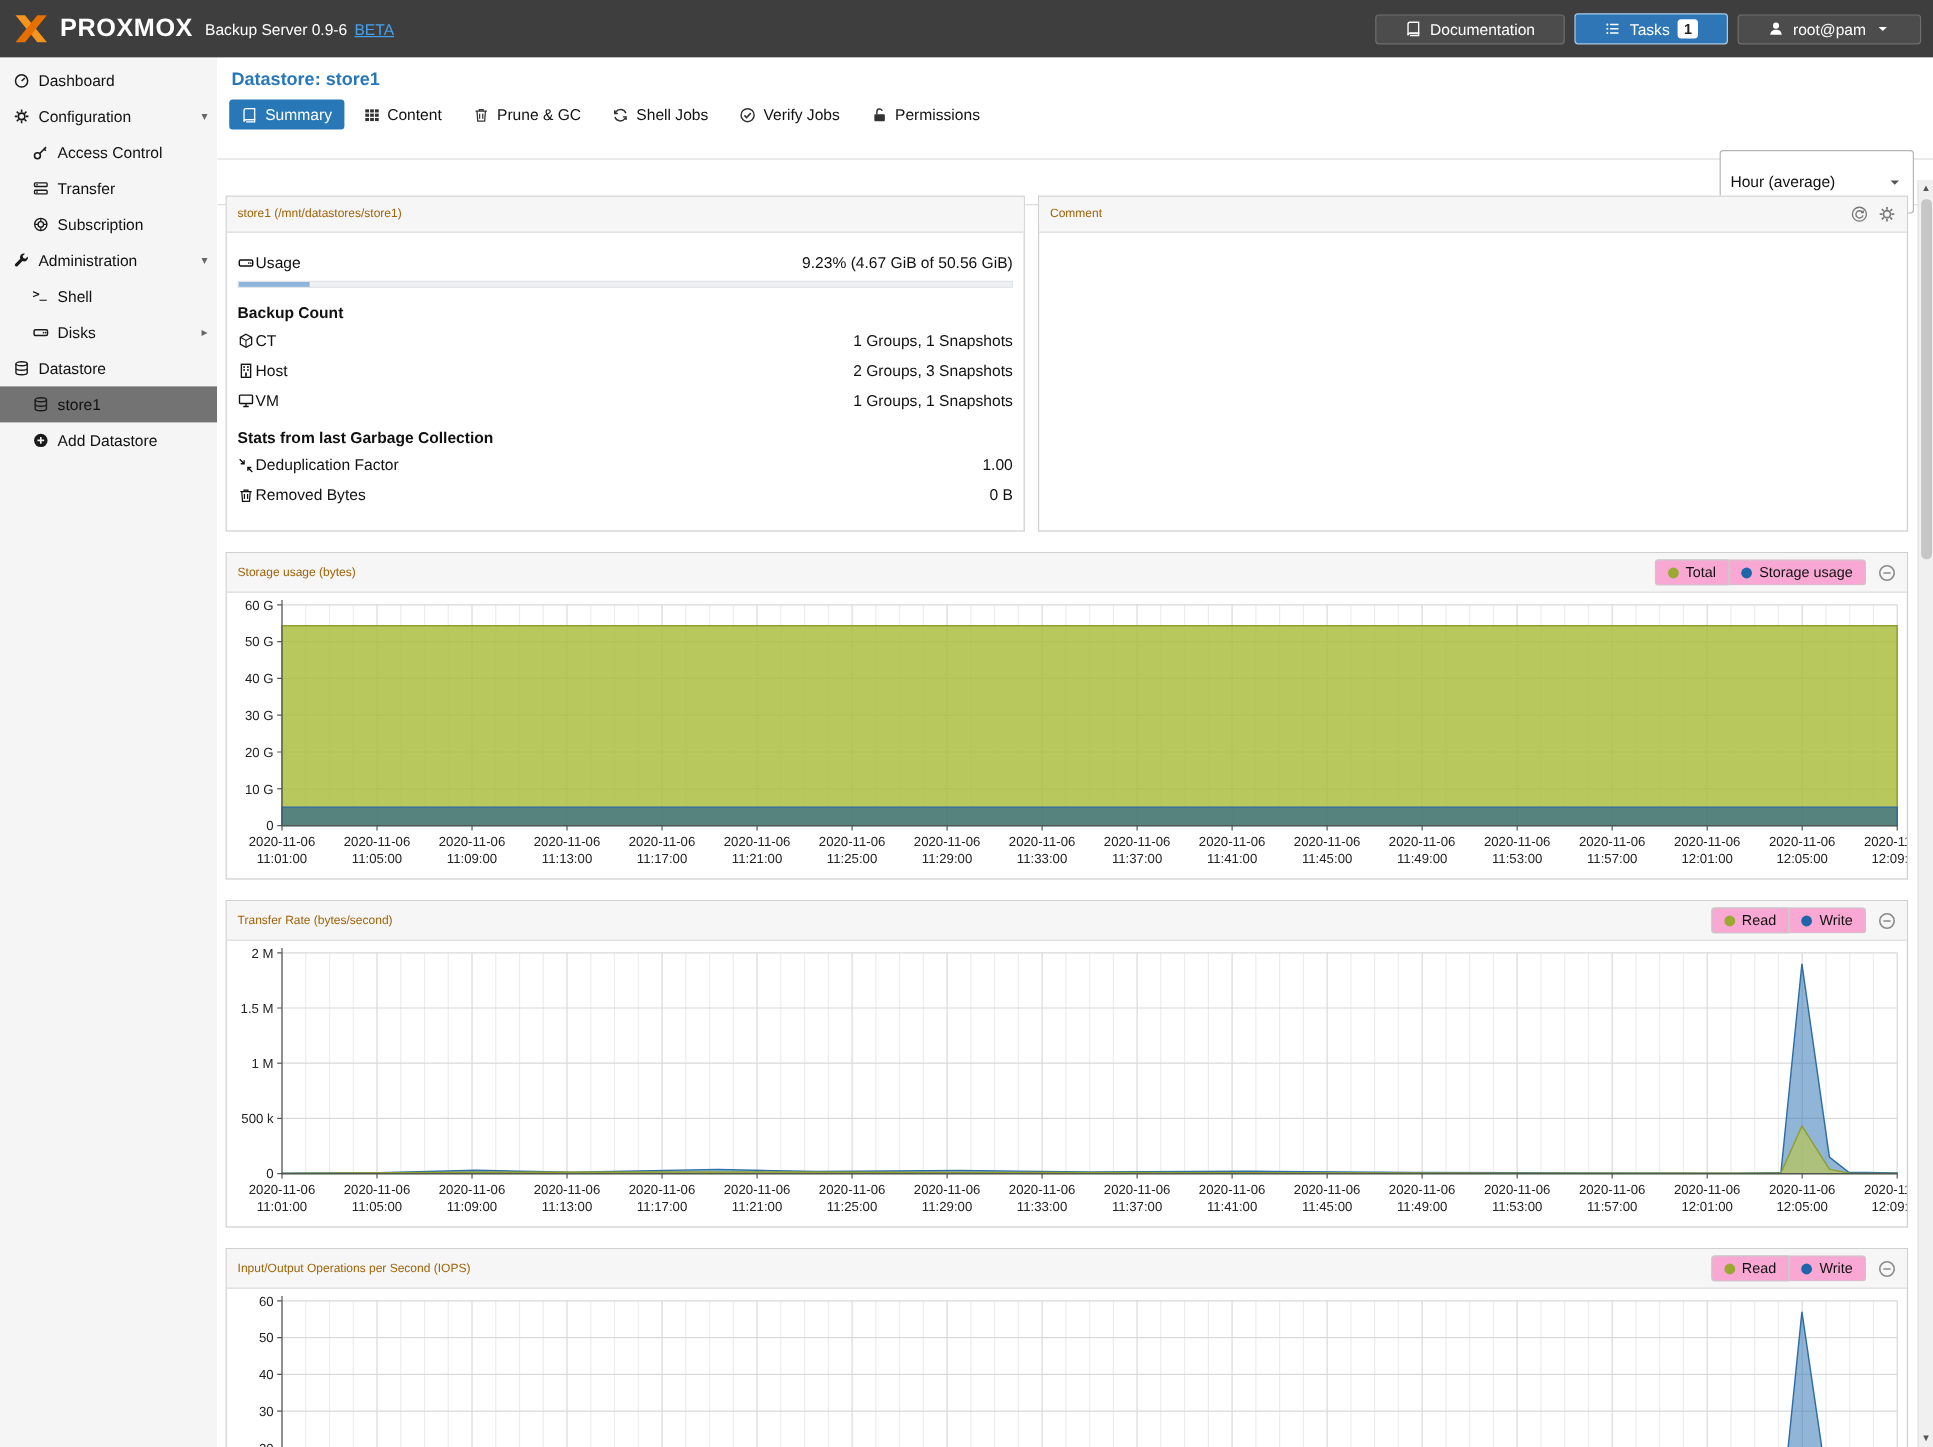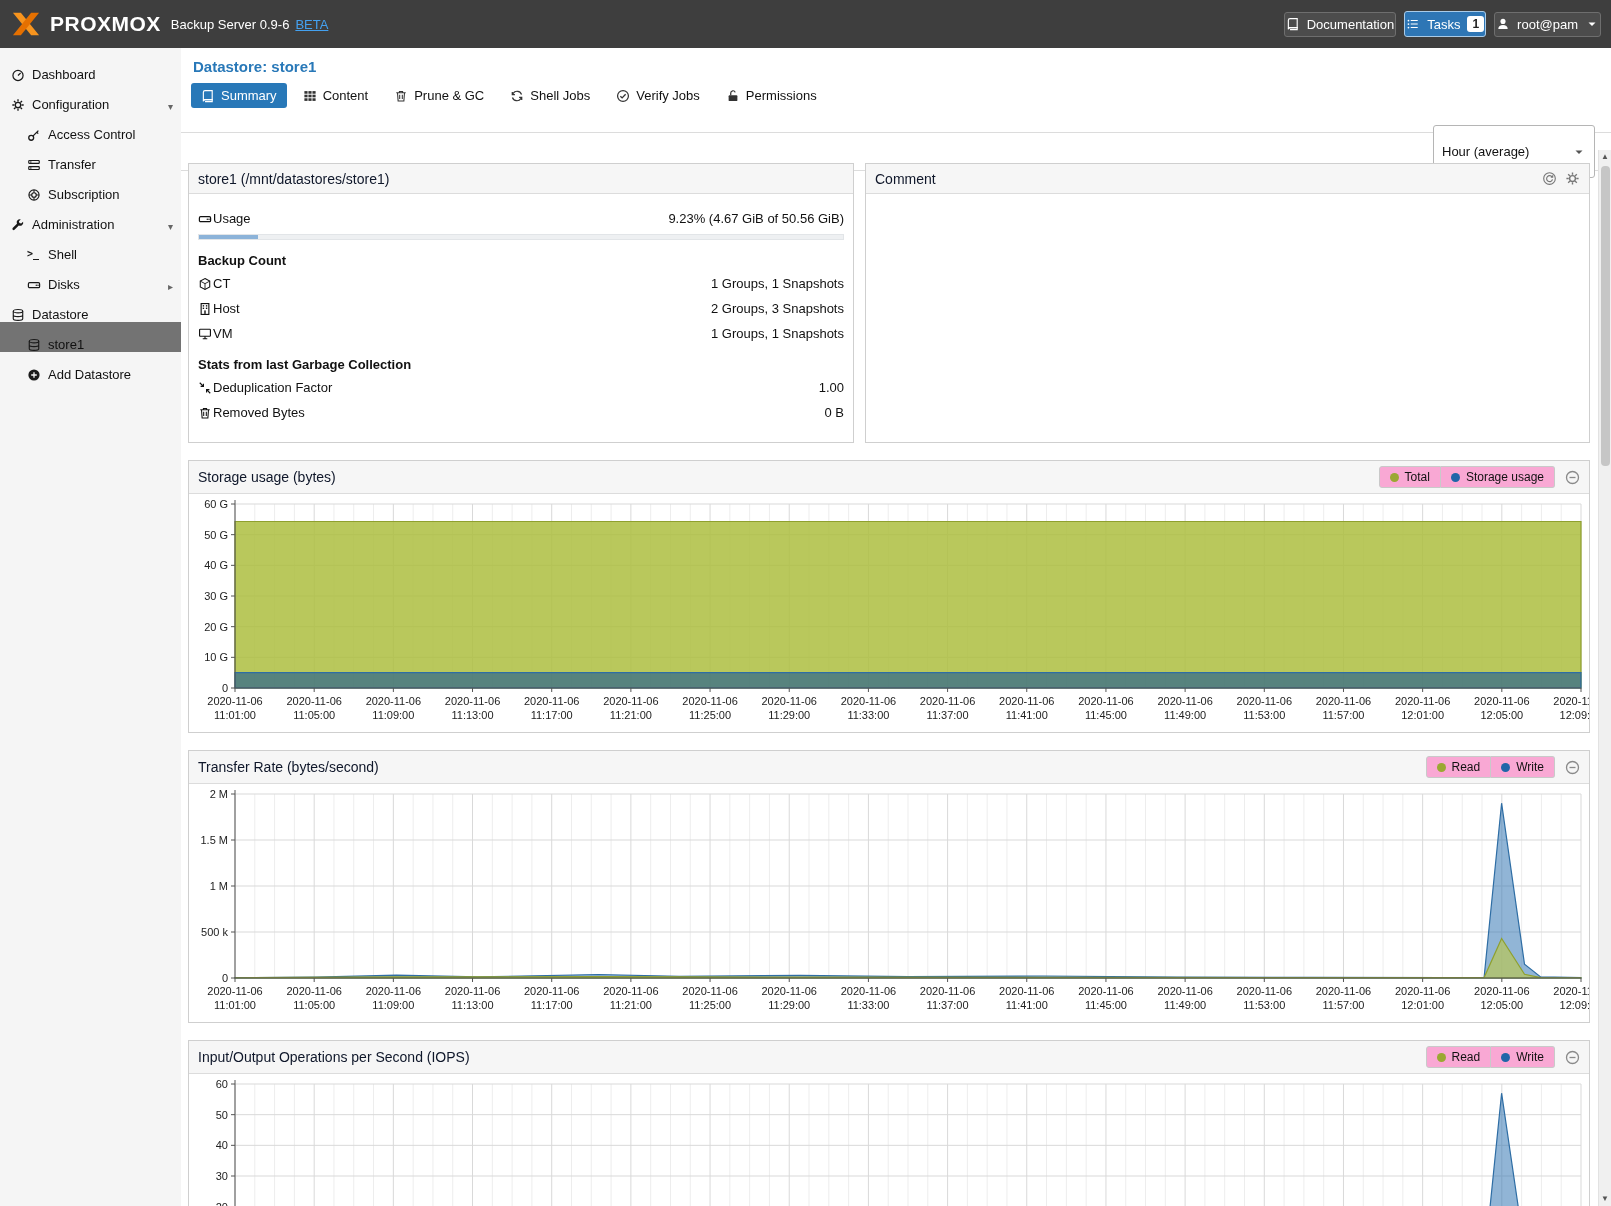--- a/index.html
+++ b/index.html
@@ -5,26 +5,26 @@
 *{box-sizing:border-box;margin:0;padding:0}
 html,body{width:1611px;height:1206px;overflow:hidden;font-family:"Liberation Sans",sans-serif;font-size:13px;background:#fff;color:#111}
 .ic{width:14px;height:14px;flex-shrink:0;display:inline-block;vertical-align:middle}
 .header{height:48px;background:#3e3e3e;display:flex;align-items:center;padding:0 10px;color:#fff}
 .logo{display:flex;align-items:center;gap:8px}
 .logo-svg{width:32px;height:28px}
 .logo-text{font-size:21px;font-weight:bold;letter-spacing:.5px}
 .app-title{margin-left:10px;font-size:13px}
 .beta{color:#44a1f0;text-decoration:underline;margin-left:6px;font-size:13px;cursor:pointer}
 .header-right{margin-left:auto;display:flex;gap:8px;align-items:center}
-.hbtn{display:flex;align-items:center;gap:7px;background:#4c4c4c;border:1px solid #6e6e6e;border-radius:3px;color:#fff;padding:4px 1px;font-size:13px;cursor:pointer}
+.hbtn{display:flex;align-items:center;gap:7px;background:#4c4c4c;border:1px solid #6e6e6e;border-radius:3px;color:#fff;padding:4px 24px;font-size:13px;cursor:pointer}
 .hbtn.tasks{background:#2e76b5;border-color:#a9cbe8}
 .badge{background:#fff;color:#222;border-radius:3px;padding:0 5px;font-size:12px;font-weight:bold;line-height:16px}
 .app{display:flex;height:1158px}
 .sidebar{width:181px;background:#f5f5f5;flex-shrink:0;padding-top:4px}
-.side-item{display:flex;align-items:flex-end;gap:7px;height:30px;padding:0 8px 0 11px;cursor:pointer;color:#111}
+.side-item{display:flex;align-items:center;gap:7px;height:30px;padding:0 8px 0 11px;cursor:pointer;color:#111}
 .side-item .ic{color:#1a1a1a}
 .side-item.child{padding-left:27px}
 .side-item.selected{background:#737373}
 .expander{margin-left:auto;color:#666;font-size:10px}
 .shell-ic{font-family:"DejaVu Sans Mono",monospace;font-weight:bold;font-size:10px;width:14px;text-align:left}
 .main{flex:1;position:relative;background:#fff;overflow:hidden}
 .page-header{padding:10px 12px 4px;font-size:15px;font-weight:bold;color:#2878b8}
 .tabbar{display:flex;gap:6px;padding:4px 10px 24px;border-bottom:1px solid #dcdcdc}
 .tab{display:flex;align-items:center;gap:6px;padding:5px 10px;border-radius:3px;cursor:pointer;color:#111}
 .tab .ic{color:#333}
@@ -32,21 +32,21 @@
 .tab.active .ic{color:#fff}
 .toolbar{display:flex;justify-content:flex-end;align-items:center;padding:6px 16px;border-bottom:1px solid #dcdcdc;height:38px}
 .select{display:flex;align-items:flex-end;justify-content:space-between;width:162px;background:#fff;border:1px solid #b5b5b5;border-radius:3px;padding:18px 8px;cursor:pointer}
 .select .caret{color:#555}
 .scrollarea{position:absolute;left:0;right:13px;top:102px;bottom:0;padding:13px 8px 0 7px;overflow:hidden}
 .scrollbar{position:absolute;right:0;top:102px;bottom:0;width:13px;background:#f0f0f0;border-left:1px solid #e2e2e2}
 .sb-arrow{position:absolute;left:0;width:12px;height:14px;color:#555;font-size:8px;text-align:center;line-height:14px;cursor:pointer}
 .sb-thumb{position:absolute;left:2px;top:16px;width:9px;height:300px;background:#c6c6c6;border-radius:4px;cursor:pointer}
 .panel{border:1px solid #cfcfcf;margin-bottom:17px;background:#fff}
 .panel-header{display:flex;align-items:center;background:#f6f6f6;border-bottom:1px solid #dcdcdc;padding:5px 9px;min-height:30px}
-.panel-title{color:#0f172a;font-size:14px}
+.panel-title{color:#a16207;font-size:10px}
 .top-row{display:flex;gap:11px}
 .store-panel{width:666px;flex-shrink:0}
 .comment-panel{flex:1}
 .panel-tools{margin-left:auto;display:flex;gap:8px;color:#777}
 .panel-tools .ic{width:15px;height:15px;cursor:pointer}
 .store-body{padding:12px 0 10px;min-height:248px}
 .comment-body{min-height:248px}
 .srow{display:flex;justify-content:space-between;align-items:center;padding:5px 9px}
 .srow-label{display:flex;align-items:center;gap:1px}
 .heading{font-weight:bold;padding:11px 9px 3px}

